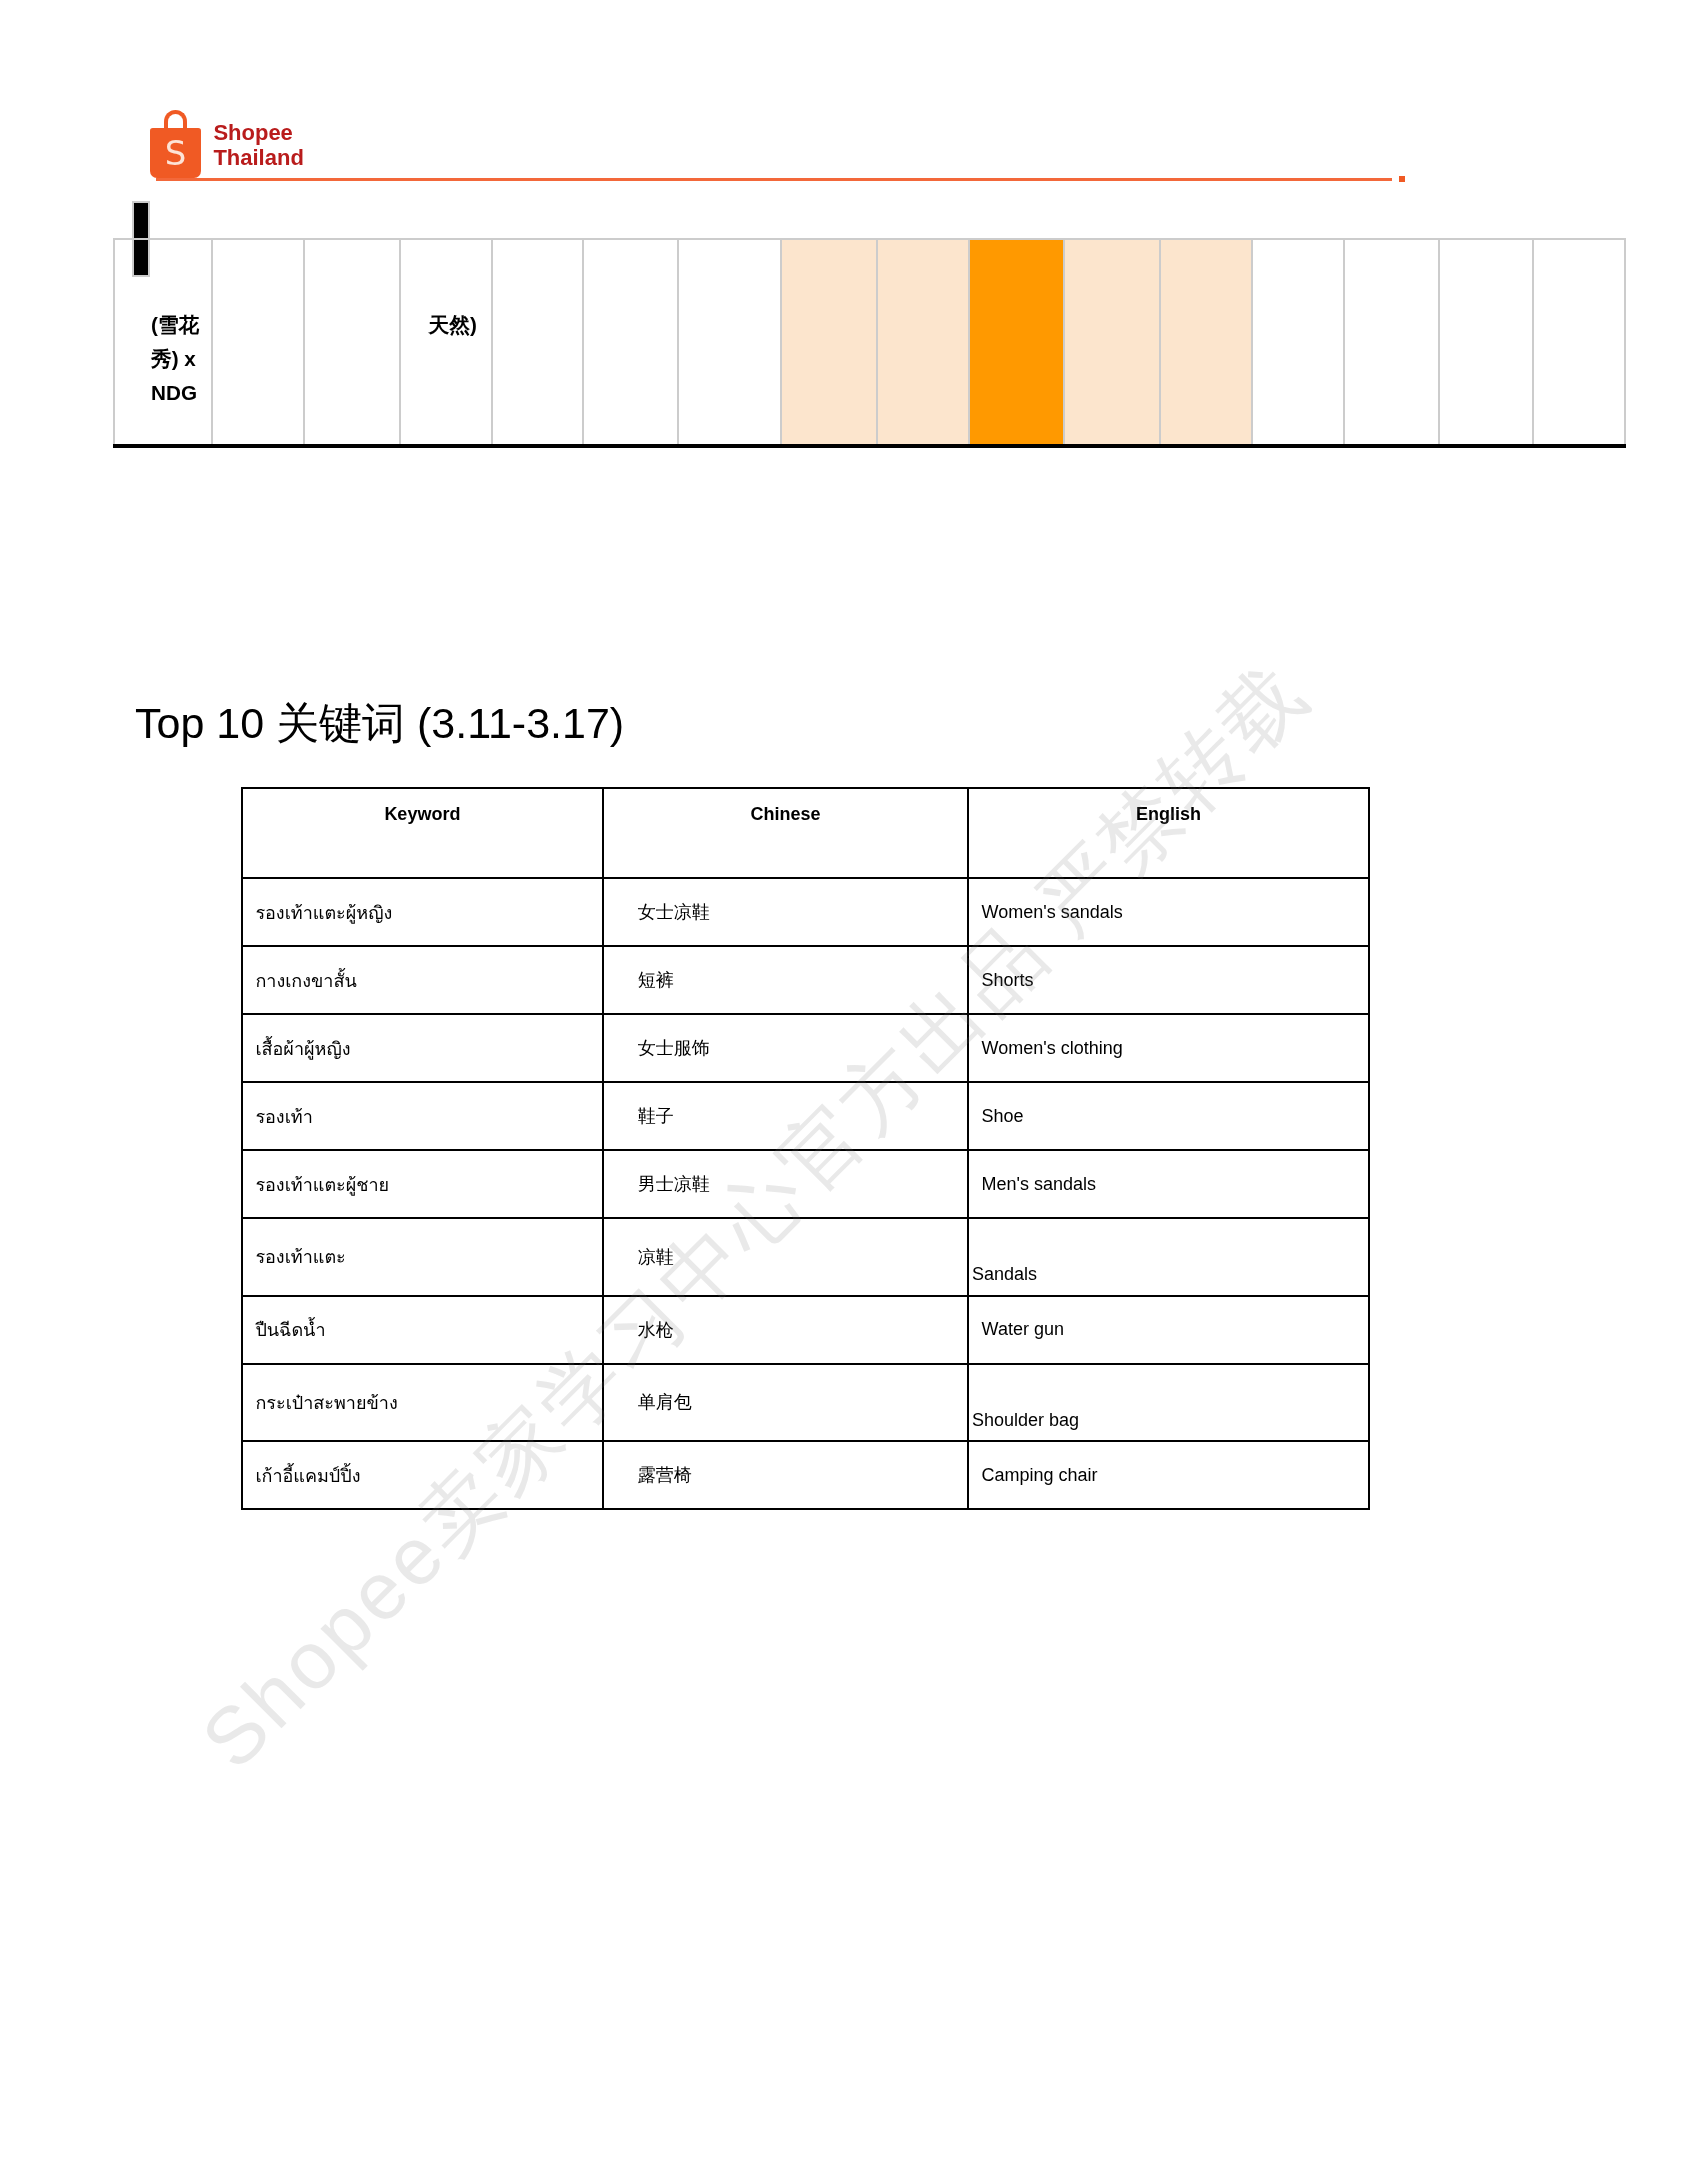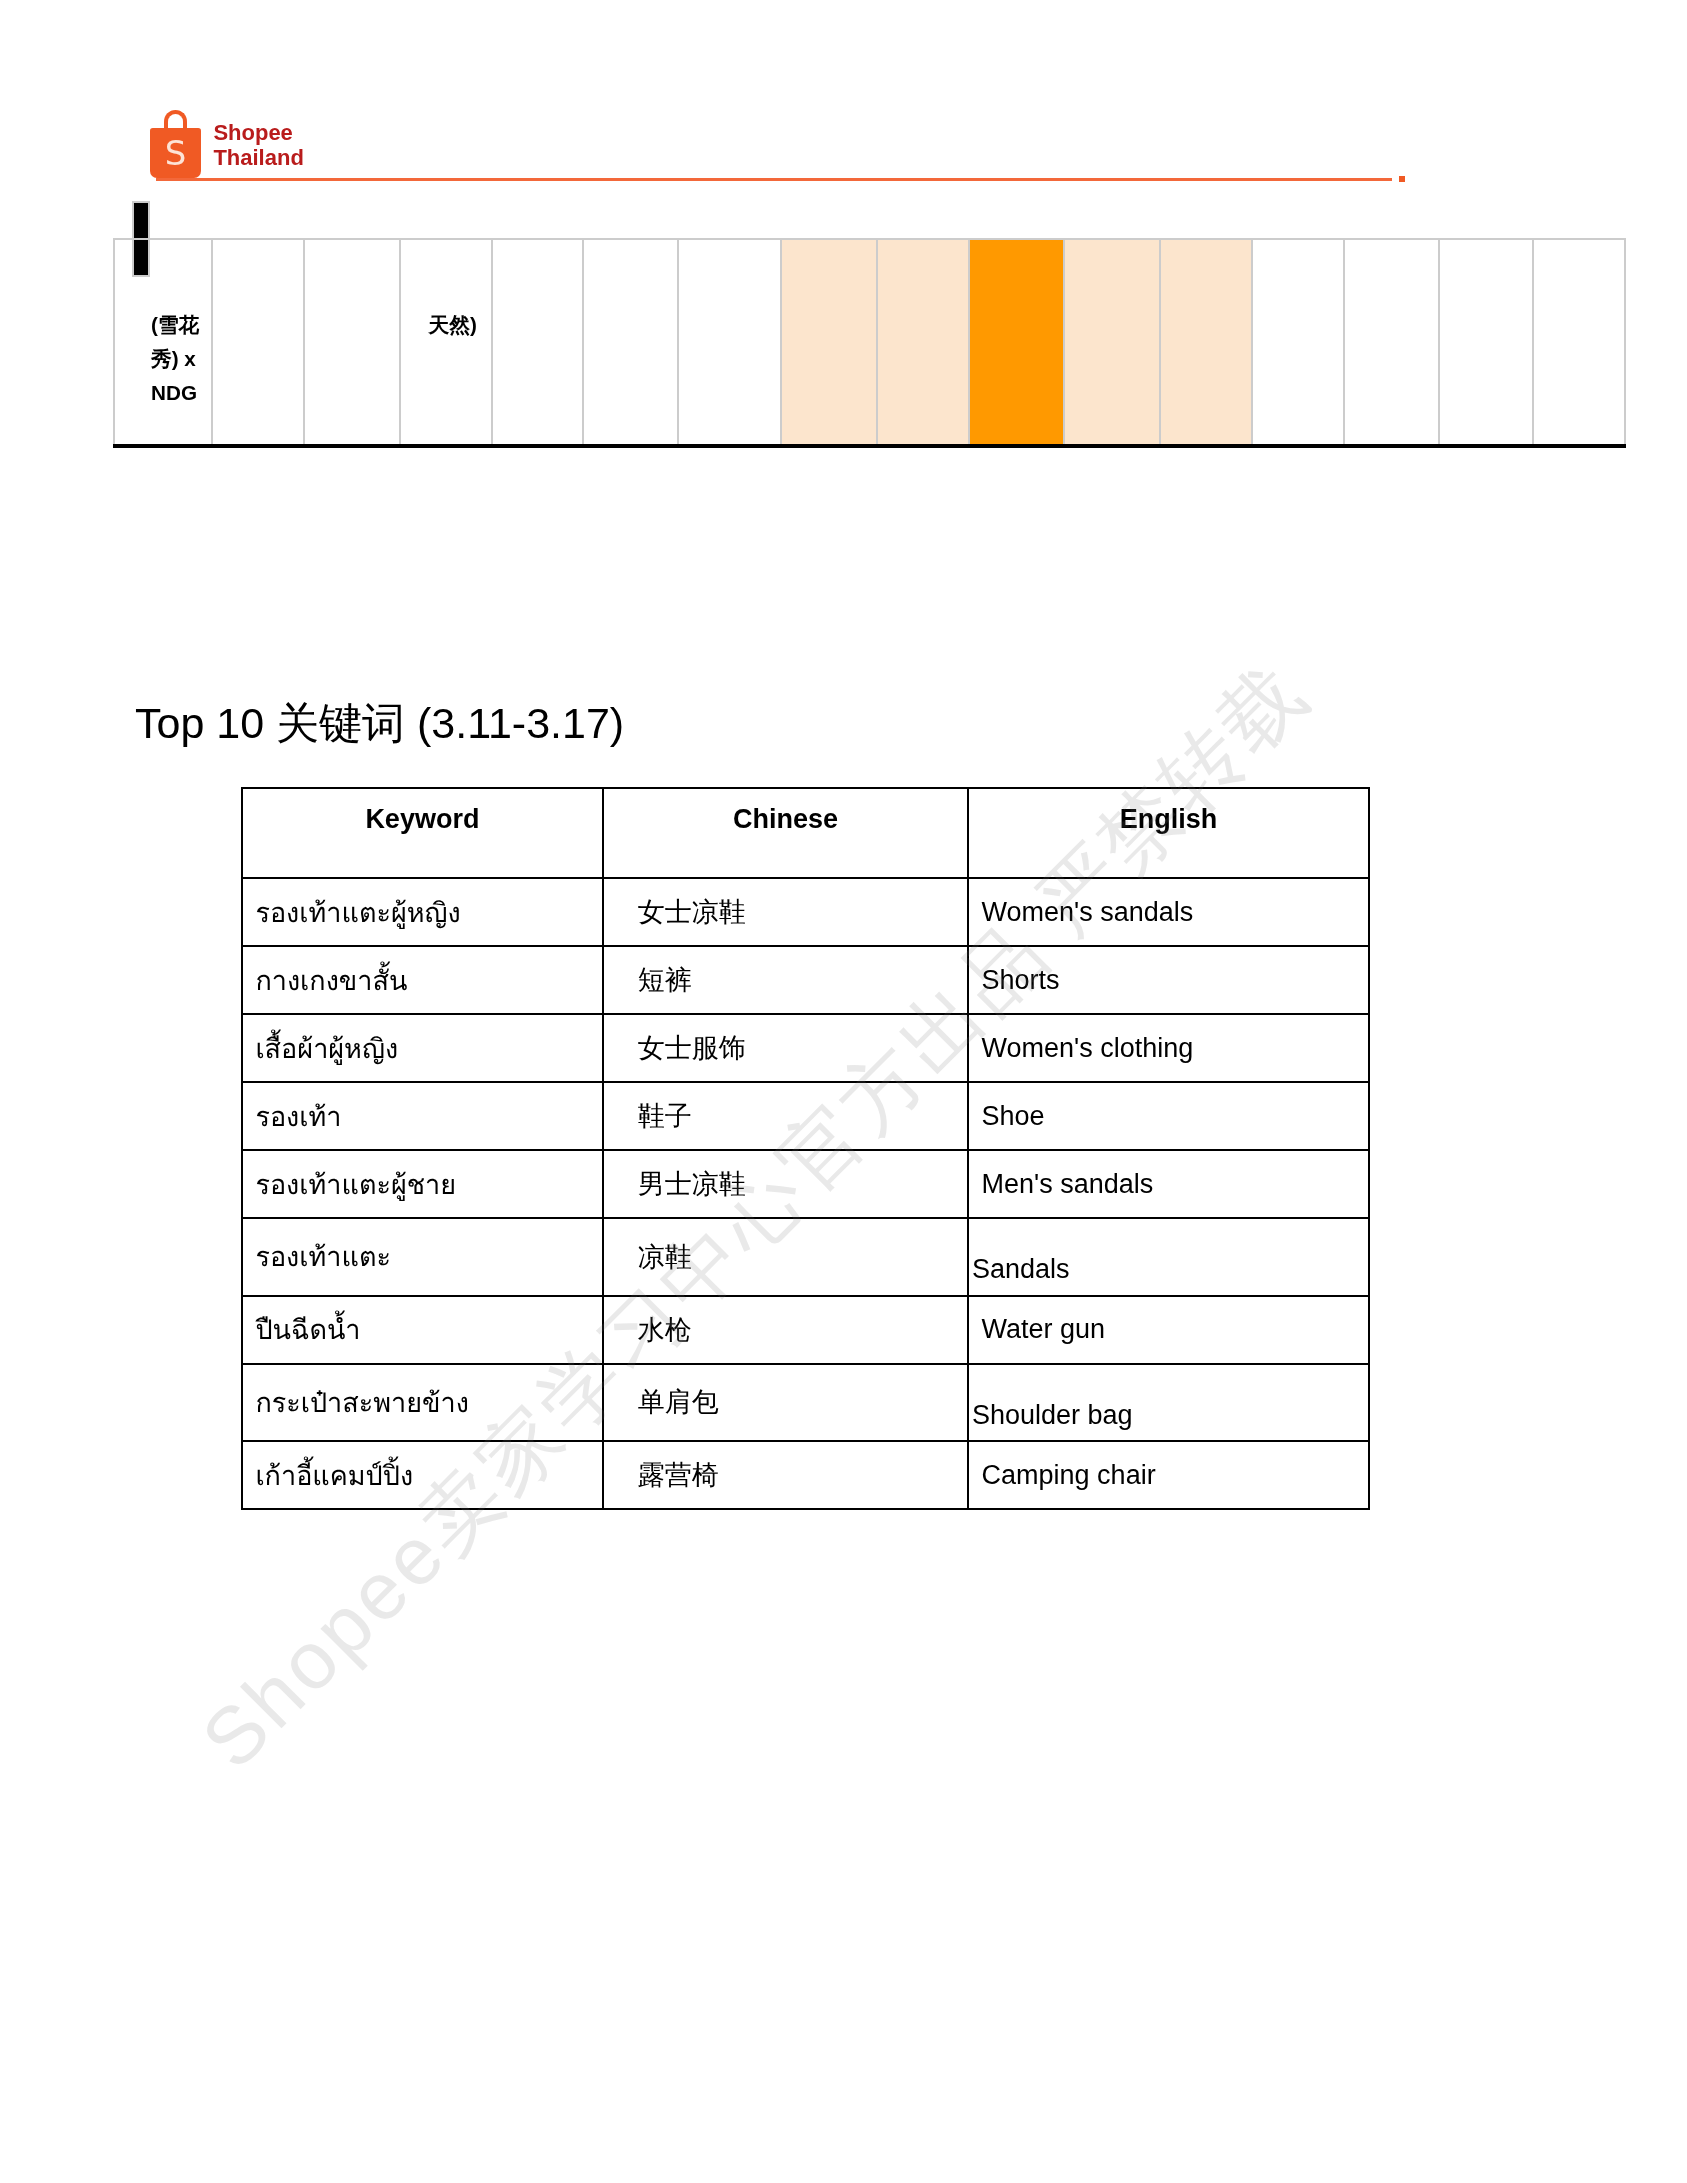--- a/index.html
+++ b/index.html
@@ -15,21 +15,21 @@
   .marker { position:absolute; left:132px; top:201px; width:18px; height:76px; background:#000; border:2.1px solid #cccccc; box-sizing:border-box; }
   .top-table { position:absolute; left:113px; top:238px; height:210px; display:flex; border-top:2.8px solid #cccccc; border-bottom:4.1px solid #000; box-sizing:border-box; }
   .top-cell { height:100%; border-left:2.8px solid #cccccc; box-sizing:border-box; position:relative; }
   .top-cell:last-child { border-right:2.8px solid #cccccc; }
   .top-cell .txt { position:absolute; left:36px; top:68px; font-size:20.7px; font-weight:bold; line-height:34px; }
   .top-cell .txt2 { position:absolute; left:27.6px; top:68px; font-size:20.7px; font-weight:bold; line-height:34px; }
 
   .section-title { position:absolute; left:135px; top:696px; font-size:43px; line-height:55px; font-weight:normal; }
 
   table.kw { position:absolute; left:241px; top:787px; width:1129px; border-collapse:collapse; }
-  table.kw th, table.kw td { border:2.8px solid #000; font-size:27px; padding:0 12.4px; text-align:left; vertical-align:middle; }
+  table.kw th, table.kw td { border:2.8px solid #000; font-size:18px; padding:0 12.4px; text-align:left; vertical-align:middle; }
   table.kw th { font-weight:bold; text-align:center; vertical-align:top; padding-top:15px; height:90px; box-sizing:border-box; }
   table.kw td { height:66px; }
   table.kw td.c1 { width:334px; }
   table.kw td.c2 { width:317px;padding-left:34px; }
   table.kw td.low { vertical-align:bottom; padding-bottom:9.6px; padding-left:2.8px; }
 
   .watermark { position:absolute; left:138px; top:1137px; transform-origin:0 0; transform:rotate(-45deg); font-size:81px; color:rgba(120,120,120,0.16); white-space:nowrap; letter-spacing:4.1px; pointer-events:none; }
 </style>
 </head>
 <body>

